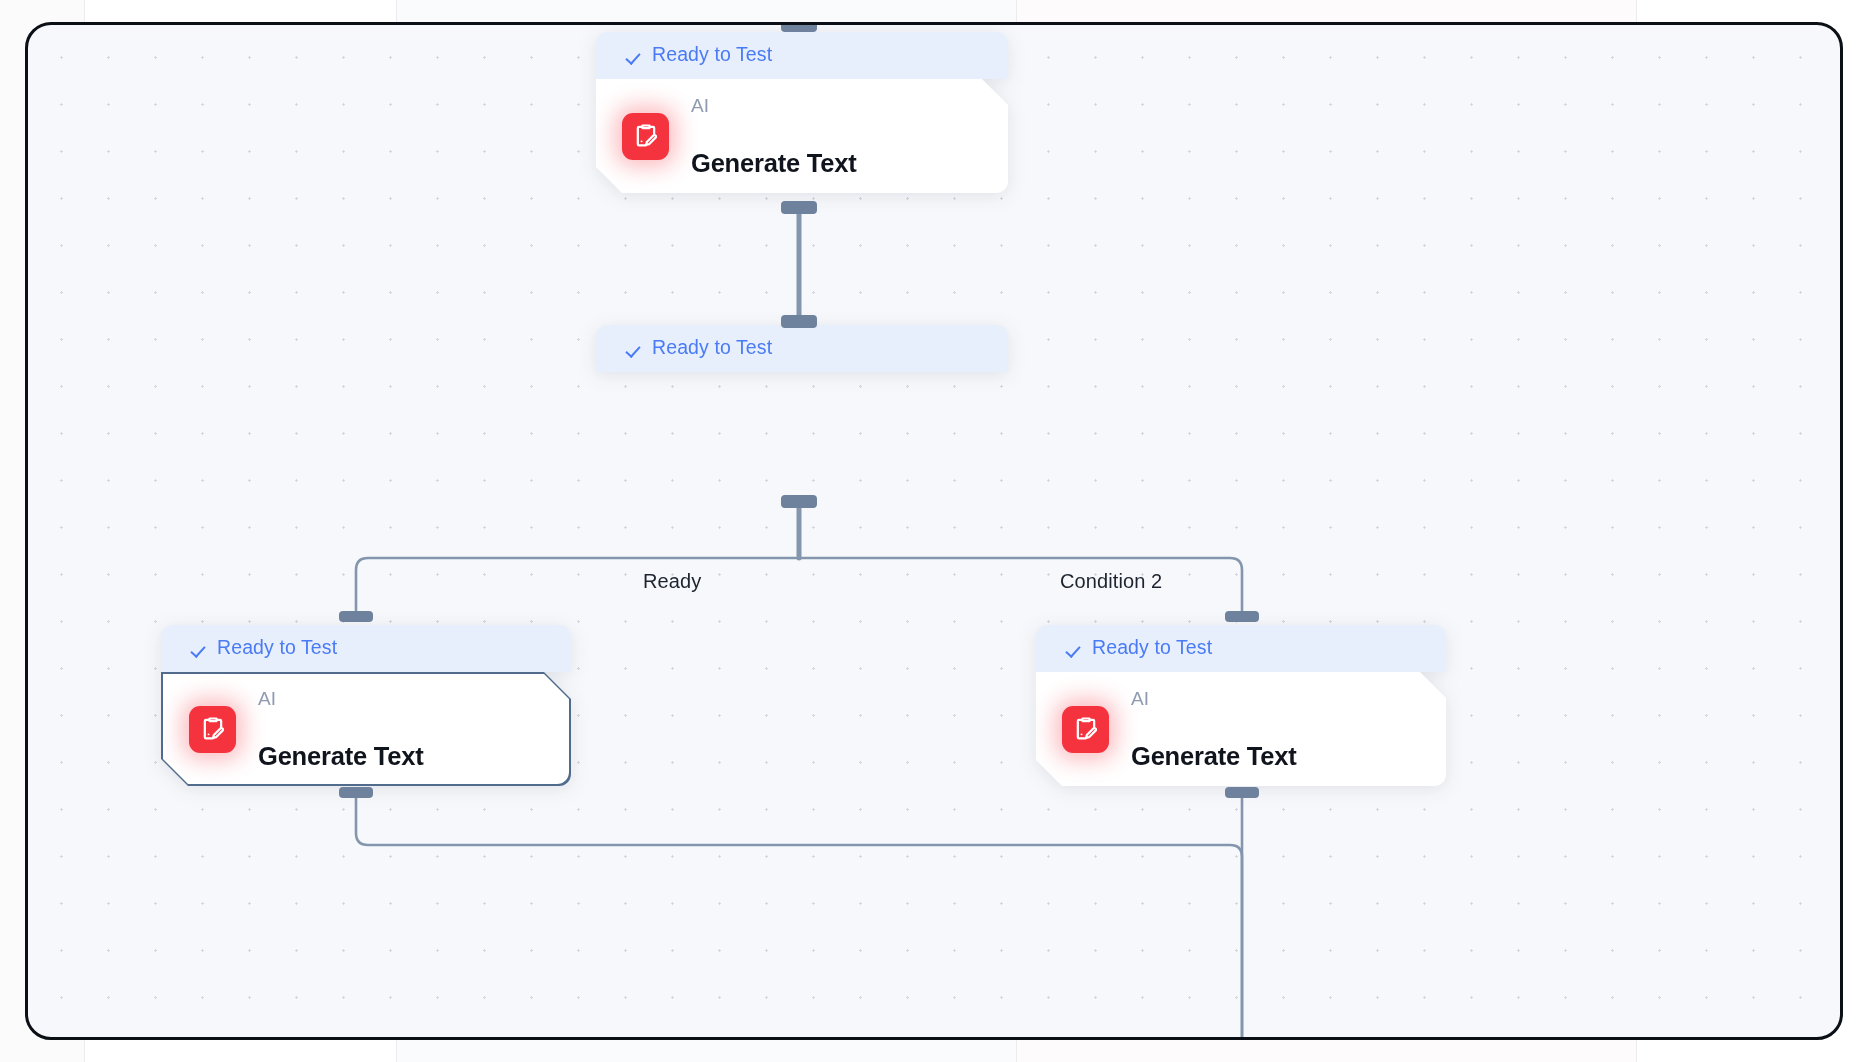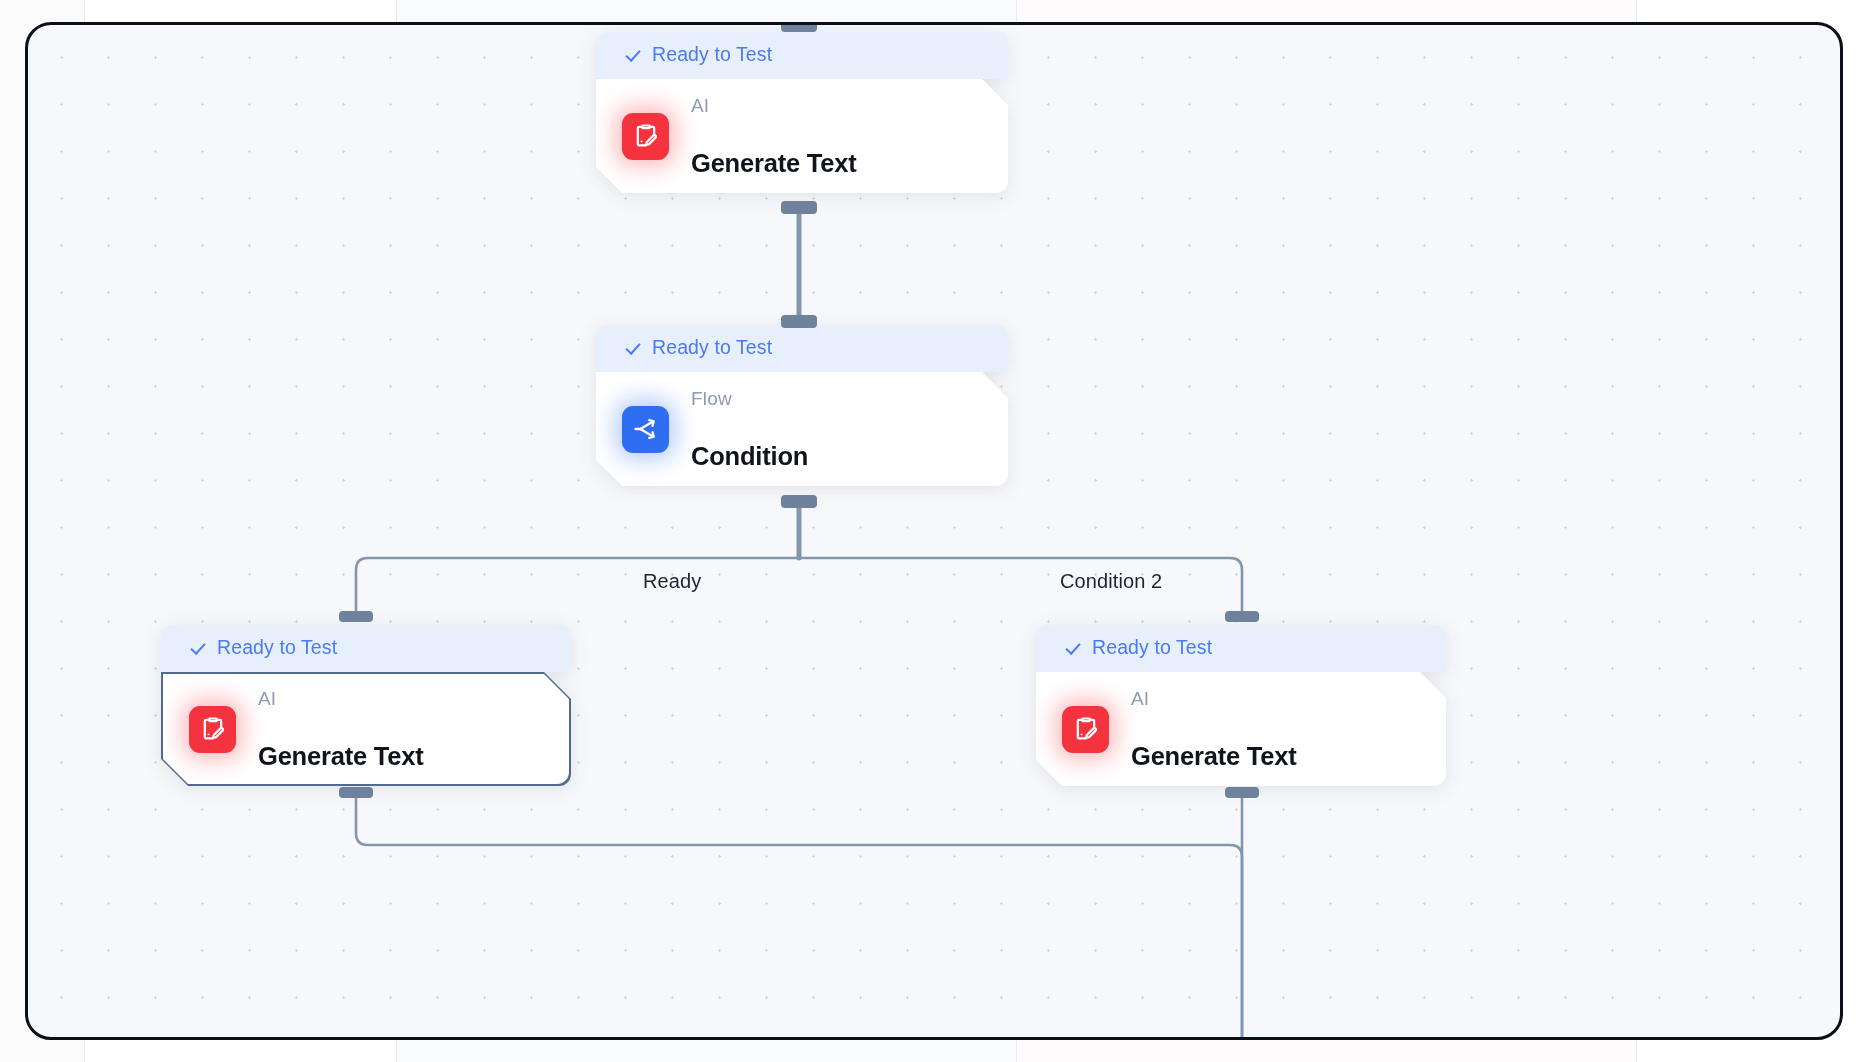--- a/index.html
+++ b/index.html
@@ -84,21 +84,21 @@
     position: absolute;
     z-index: 3;
     filter: drop-shadow(0 3px 9px rgba(20, 35, 70, .10));
   }
 
   .node-status {
     background: #e7eefc;
     border-radius: 12px 12px 0 0;
     padding: 11px 0 13px 31px;
     display: flex;
-    align-items: center;
+    align-items: flex-end;
     gap: 9px;
     font-size: 19.5px;
     letter-spacing: .1px;
   }
   .node-status .check-icon {
     display: inline-block;
     width: 16px;
     height: 16px;
     position: relative;
     flex: none;
@@ -267,35 +267,20 @@
           <span class="node-title">Generate Text</span>
         </div>
       </div>
     </div>
 
     <div class="node" style="left:568px; top:300px; width:412px;">
       <div class="node-status">
         <span class="check-icon"></span>
         <span class="status-text">Ready to Test</span>
       </div>
-      <div class="node-body">
-        <div class="node-icon flow">
-          <svg width="28" height="28" viewBox="0 0 24 24" fill="none" stroke="#ffffff" stroke-width="2" stroke-linecap="round" stroke-linejoin="round">
-            <path d="M3 12h4.2"></path>
-            <path d="M7.2 12 18 5.6"></path>
-            <path d="M7.2 12 18 18.4"></path>
-            <path d="M14.8 4.4 18.6 5.4 17.6 9.2"></path>
-            <path d="M17.6 14.8 18.6 18.6 14.8 19.6"></path>
-          </svg>
-        </div>
-        <div class="node-labels">
-          <span class="node-kind">Flow</span>
-          <span class="node-title">Condition</span>
-        </div>
-      </div>
     </div>
 
     <div class="node selected" style="left:133px; top:600px; width:410px;">
       <div class="node-status">
         <span class="check-icon"></span>
         <span class="status-text">Ready to Test</span>
       </div>
       <div class="node-body-wrap">
         <div class="node-body">
           <div class="node-icon ai">

